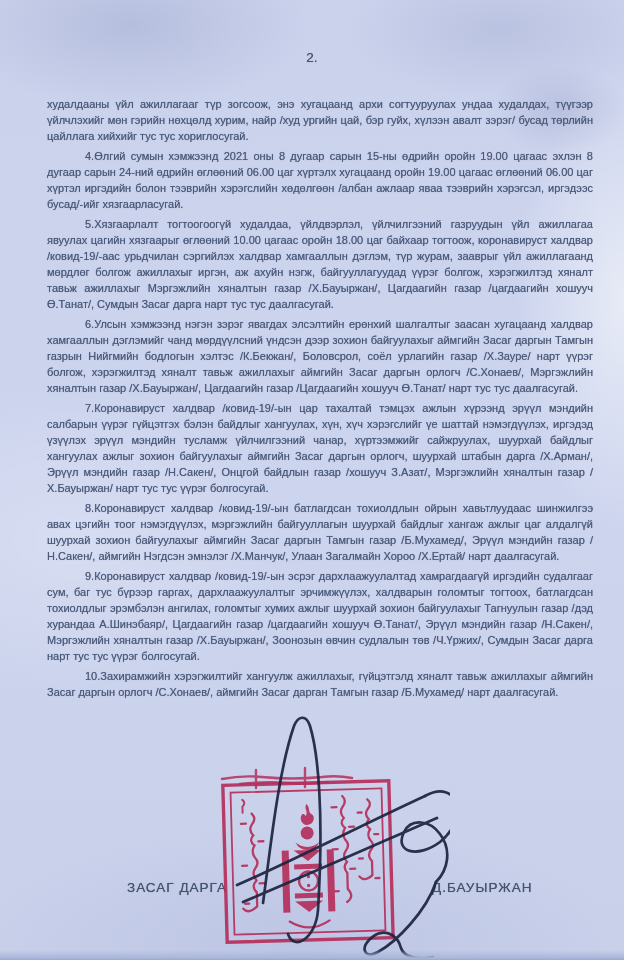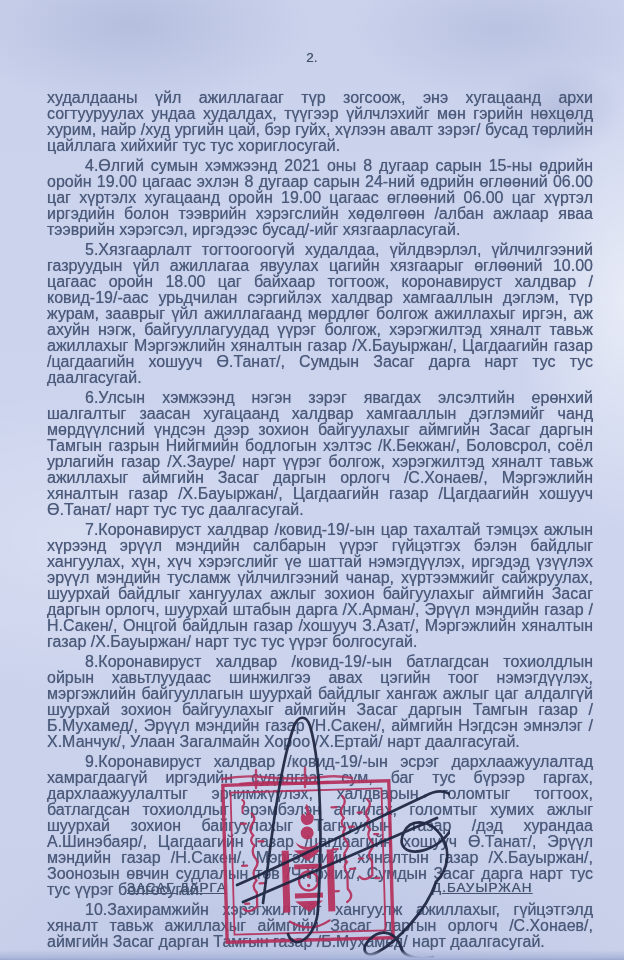--- a/index.html
+++ b/index.html
@@ -15,30 +15,30 @@
       radial-gradient(ellipse 320px 220px at 70px 540px, rgba(255,255,255,.22), transparent 75%),
       radial-gradient(ellipse 400px 160px at 300px 950px, rgba(165,176,215,.35), transparent 80%),
       linear-gradient(180deg,#cad2ec 0%, #ccd4ee 55%, #c8d0ea 100%);
   }
   .pagenum{
     position:absolute;top:50px;left:0;right:0;text-align:center;
     color:#47556f;font-size:13.5px;
     text-shadow:0 0 .7px rgba(71,85,111,.85);
   }
   .body{
-    position:absolute;left:47px;top:90px;width:546px;
-    color:#4b5a7a;font-size:16px;line-height:16px;
+    position:absolute;left:47px;top:96px;width:546px;
+    color:#4b5a7a;font-size:11px;line-height:16px;
     text-align:justify;text-shadow:0 0 .7px rgba(75,90,122,.8);
     z-index:1;
   }
   .body p{margin:0 0 4px 0;text-indent:38px;}
   .body p.cont{text-indent:0;}
   .sig-label{
     position:absolute;color:#44536e;font-size:13.5px;letter-spacing:1px;
-    text-shadow:0 0 .7px rgba(68,83,110,.85);z-index:1;text-decoration:underline;
+    text-shadow:0 0 .7px rgba(68,83,110,.85);z-index:1;
   }
   .sig-title{left:127px;top:880px;}
   .sig-name{left:408px;top:880px;margin-left:24px;}
   .stamp{
     position:absolute;left:222px;top:780px;width:172px;height:164px;
     transform:rotate(-1.6deg);z-index:2;opacity:.92;
   }
   .redstrike{
     position:absolute;left:214px;top:765px;width:155px;height:28px;
     z-index:2;opacity:.85;

